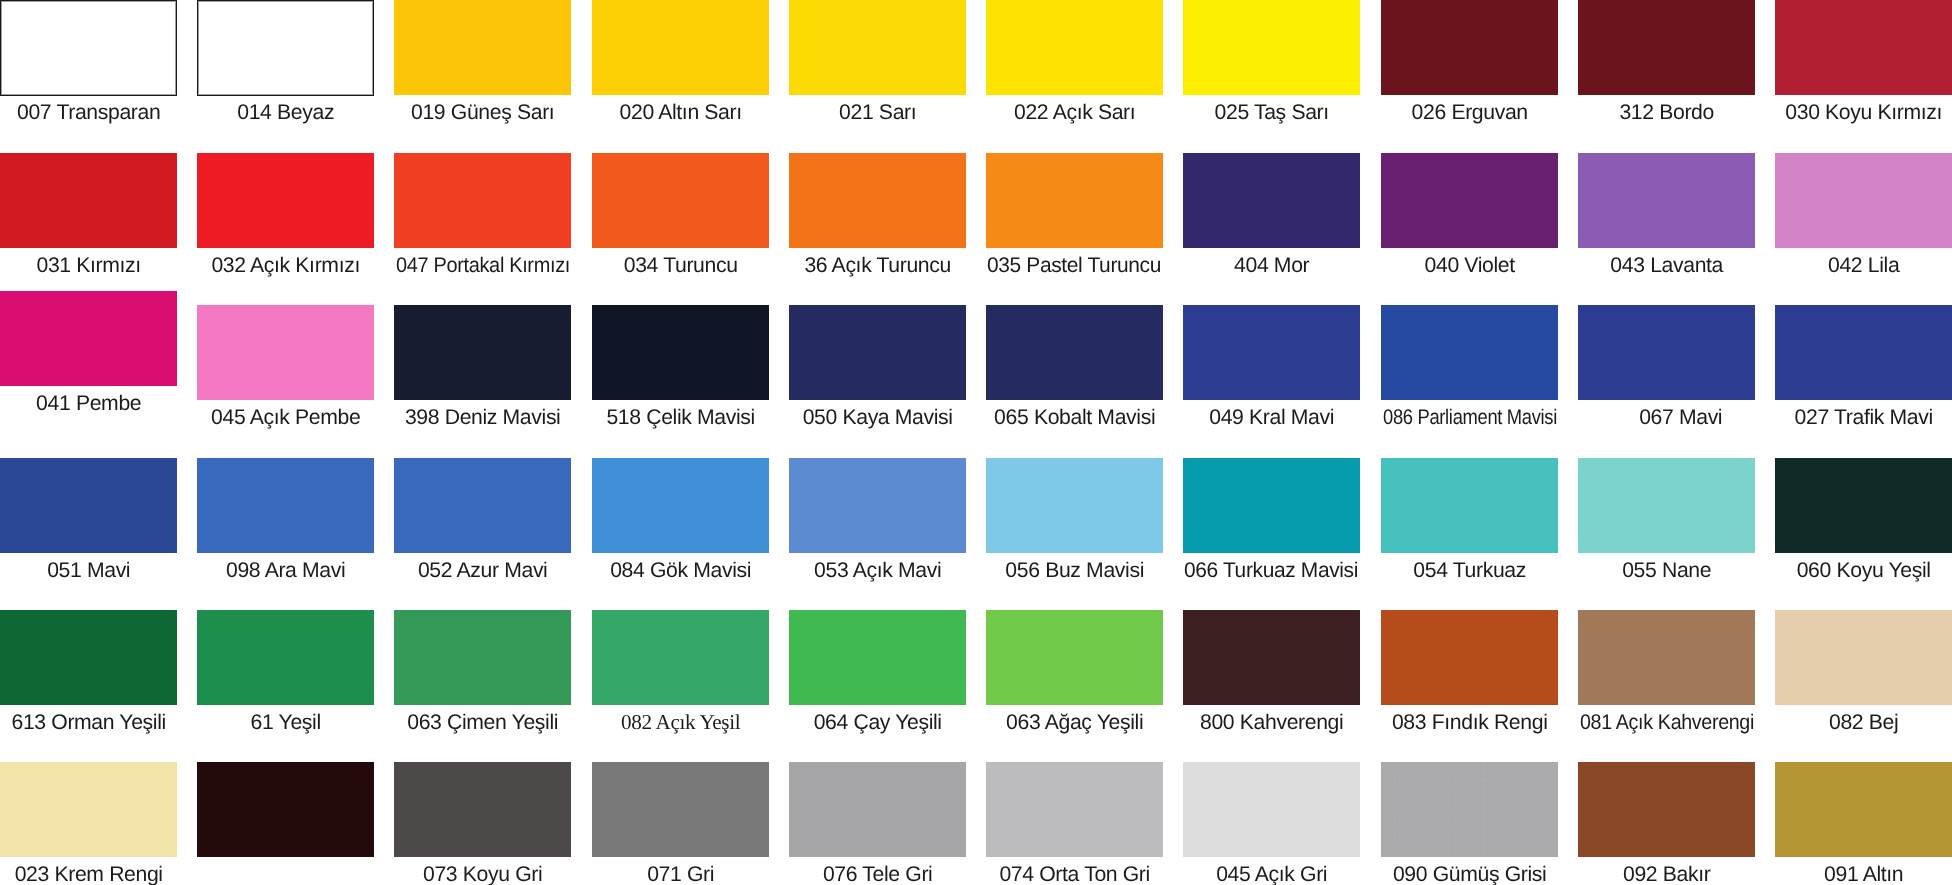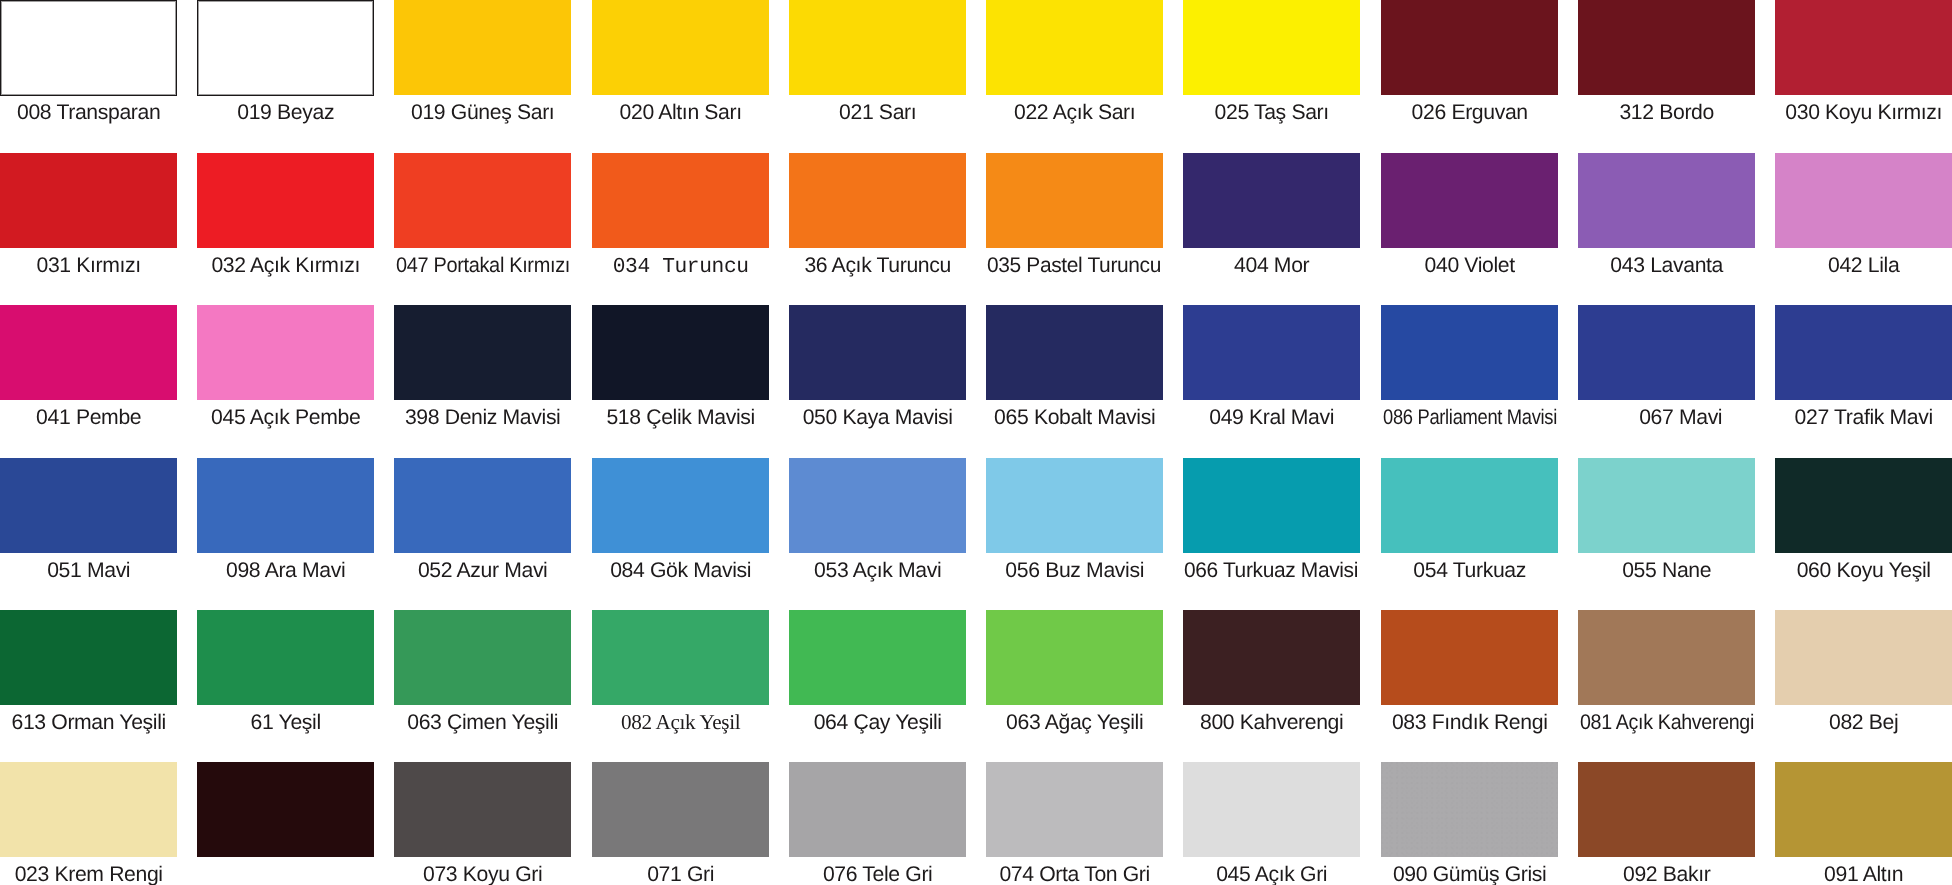--- a/index.html
+++ b/index.html
@@ -24,25 +24,25 @@
       radial-gradient(circle at 1px 4px, rgba(0,0,0,.020) 0 .5px,  transparent .9px);
     background-size:5px 5px,7px 6px,6px 7px,8px 5px;
   }
 </style>
 </head>
 <body>
 
 <div id="grid">
 <div class="cell" style="left:0px;top:0px">
  <div class="sw outlined"></div>
- <div class="lbl"><span style="display: inline-block; margin-right: -0.36px;">008 Transparan</span></div>
+ <div class="lbl"><span style="display: inline-block; margin-right: -0.36px;">007 Transparan</span></div>
 </div>
 <div class="cell" style="left:197px;top:0px">
  <div class="sw outlined"></div>
- <div class="lbl"><span style="display: inline-block; margin-right: -0.36px;">019 Beyaz</span></div>
+ <div class="lbl"><span style="display: inline-block; margin-right: -0.36px;">014 Beyaz</span></div>
 </div>
 <div class="cell" style="left:394px;top:0px">
  <div class="sw" style="background-color: rgb(252, 198, 6);"></div>
  <div class="lbl"><span style="display: inline-block; margin-right: -0.36px;">019 Güneş Sarı</span></div>
 </div>
 <div class="cell" style="left:592px;top:0px">
  <div class="sw" style="background-color: rgb(252, 208, 5);"></div>
  <div class="lbl"><span style="display: inline-block; margin-right: -0.36px;">020 Altın Sarı</span></div>
 </div>
 <div class="cell" style="left:789px;top:0px">
@@ -76,21 +76,21 @@
 <div class="cell" style="left:197px;top:153px">
  <div class="sw" style="background-color: rgb(237, 28, 36);"></div>
  <div class="lbl"><span style="display: inline-block; margin-right: -0.36px;">032 Açık Kırmızı</span></div>
 </div>
 <div class="cell" style="left:394px;top:153px">
  <div class="sw" style="background-color: rgb(239, 62, 34);"></div>
  <div class="lbl"><span style="display: inline-block; margin-right: -0.36px; transform-origin: 0px 50%; transform: scaleX(0.941813); margin-left: 1.5px;">047 Portakal Kırmızı</span></div>
 </div>
 <div class="cell" style="left:592px;top:153px">
  <div class="sw" style="background-color: rgb(241, 90, 27);"></div>
- <div class="lbl"><span style="display: inline-block; margin-right: -0.36px; font-family: Liberation Mono, monospace;">034 Turuncu</span></div>
+ <div class="lbl"><span style="display: inline-block; margin-right: -0.36px;">034 Turuncu</span></div>
 </div>
 <div class="cell" style="left:789px;top:153px">
  <div class="sw" style="background-color: rgb(243, 116, 24);"></div>
  <div class="lbl"><span style="display: inline-block; margin-right: -0.36px;">36 Açık Turuncu</span></div>
 </div>
 <div class="cell" style="left:986px;top:153px">
  <div class="sw" style="background-color: rgb(245, 138, 22);"></div>
  <div class="lbl"><span style="display: inline-block; margin-right: -0.36px; transform-origin: 0px 50%; transform: scaleX(0.98811); margin-left: 0.875px;">035 Pastel Turuncu</span></div>
 </div>
 <div class="cell" style="left:1183px;top:153px">
@@ -102,21 +102,21 @@
  <div class="lbl"><span style="display: inline-block; margin-right: -0.36px;">040 Violet</span></div>
 </div>
 <div class="cell" style="left:1578px;top:153px">
  <div class="sw" style="background-color: rgb(139, 92, 180);"></div>
  <div class="lbl"><span style="display: inline-block; margin-right: -0.36px;">043 Lavanta</span></div>
 </div>
 <div class="cell" style="left:1775px;top:153px">
  <div class="sw" style="width: 177px; background-color: rgb(213, 131, 200);"></div>
  <div class="lbl"><span style="display: inline-block; margin-right: -0.36px;">042 Lila</span></div>
 </div>
-<div class="cell" style="left:0px;top:305px">
+<div class="cell" style="left:0px;top:291px">
  <div class="sw" style="background-color: rgb(216, 13, 111);"></div>
  <div class="lbl"><span style="display: inline-block; margin-right: -0.36px;">041 Pembe</span></div>
 </div>
 <div class="cell" style="left:197px;top:305px">
  <div class="sw" style="background-color: rgb(244, 120, 194);"></div>
  <div class="lbl"><span style="display: inline-block; margin-right: -0.36px;">045 Açık Pembe</span></div>
 </div>
 <div class="cell" style="left:394px;top:305px">
  <div class="sw" style="background-color: rgb(22, 29, 48);"></div>
  <div class="lbl"><span style="display: inline-block; margin-right: -0.36px;">398 Deniz Mavisi</span></div>

